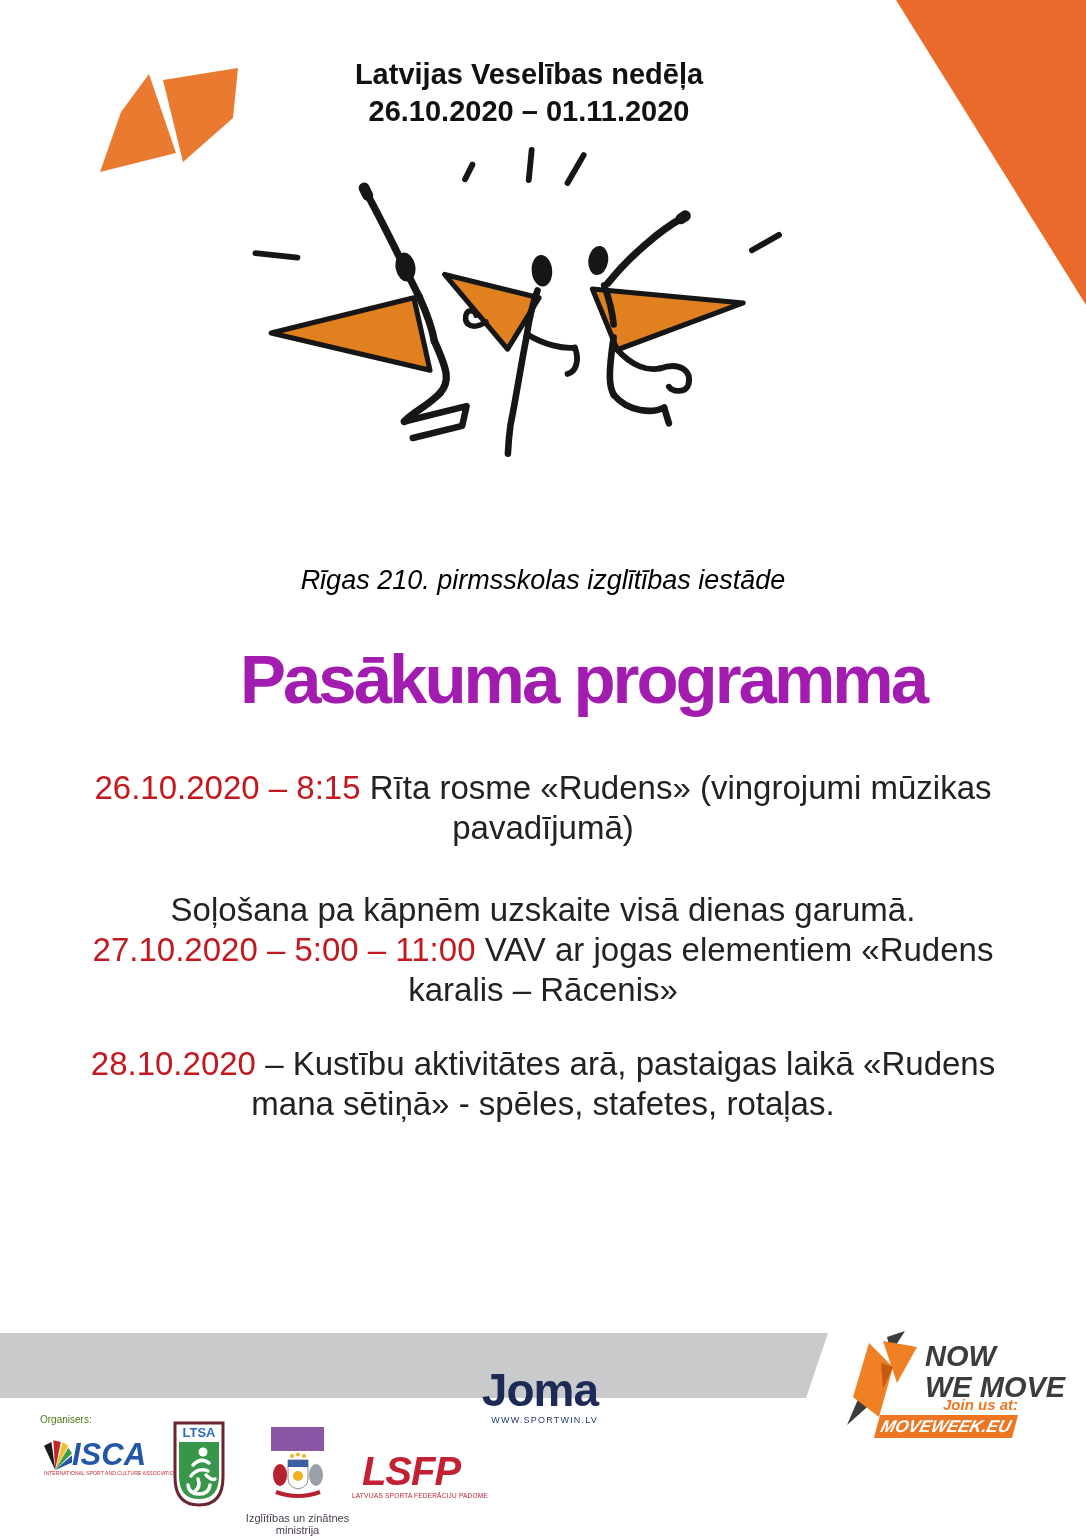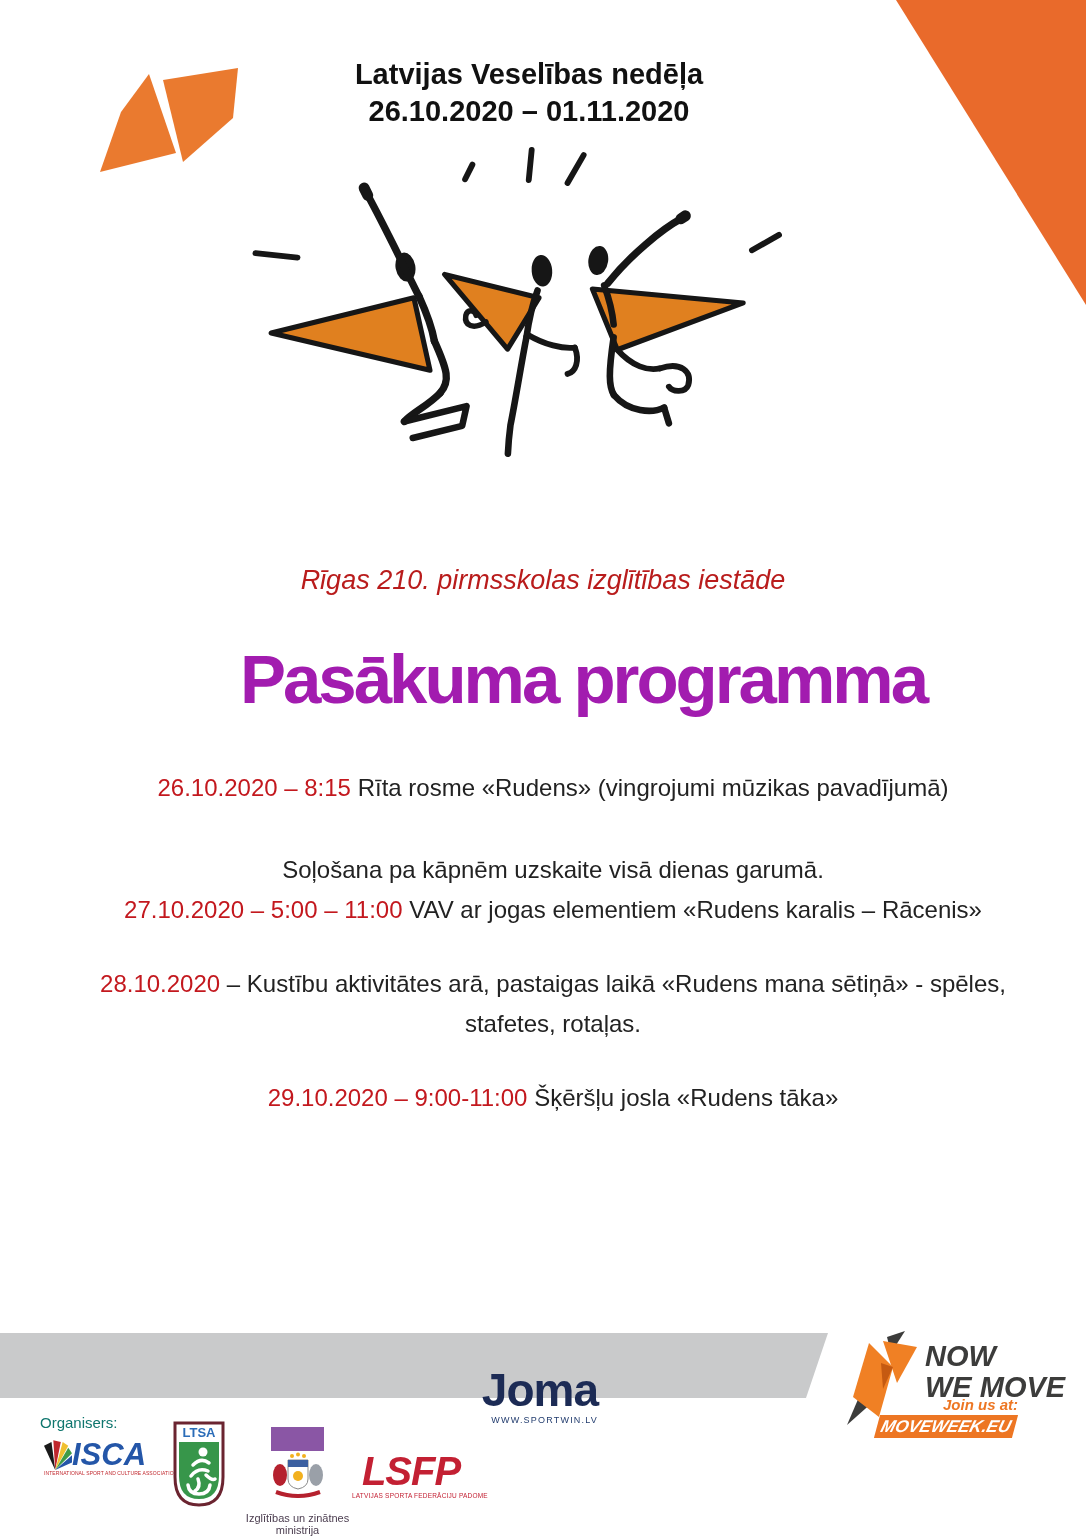--- a/index.html
+++ b/index.html
@@ -20,32 +20,32 @@
   .header-titles{
     position:absolute; top:56px; left:0; width:100%;
     text-align:center; transform:translateX(-14px);
     font-weight:bold; font-size:29px; line-height:37px; color:#111;
   }
   
   .illus{position:absolute; left:228px; top:132px; width:562px; height:332px;}
   
   .institution{
     position:absolute; top:565px; left:0; width:100%;
-    text-align:center; font-style:italic; font-size:27px; color:#b91c1c;
+    text-align:center; font-style:italic; font-size:27px; color:#000000;
   }
   
   .main-title{
     position:absolute; top:640px; left:0; width:100%;
     text-align:center; font-weight:bold; font-size:69px;
     letter-spacing:-3px; color:#a21caf;padding-left:40px;
   }
   
   .program{
-    position:absolute; top:768px; left:83px; width:940px;
-    text-align:center; font-size:24px; line-height:40px; color:#222;
+    position:absolute; top:768px; left:73px; width:940px;
+    text-align:center; font-size:33px; line-height:40px; color:#222;
   }
   .program p{margin:0;}
   .program .gap1{margin-bottom:42px;}
   .program .gap2{margin-bottom:34px;}
   .program .gap3{margin-bottom:36px;}
   .date-red{color:#C3181E;}
   
   .gray-bar{
     position:absolute; top:1333px; left:0; width:828px; height:65px;
     background:#C9CACB;
@@ -64,21 +64,21 @@
   }
   .moveweek-box{
     position:absolute; left:877px; top:1415px; width:138px; height:23px;
     background:#ED7623; transform:skewX(-15deg);
     display:flex; align-items:center; justify-content:center;
   }
   .moveweek-box span{
     color:#fff; font-style:italic; font-weight:bold; font-size:17px; letter-spacing:0px;
   }
   
-  .organisers-label{position:absolute; left:40px; top:1414px; font-size:15px; color:#0f766e;}
+  .organisers-label{position:absolute; left:40px; top:1414px; font-size:10px; color:#4d7c0f;}
   .isca{position:absolute; left:44px; top:1437px; width:130px;}
   .isca-fan{position:absolute; left:0; top:2px; width:28px; height:36px;}
   .isca-name{
     position:absolute; left:28px; top:0px; font-size:31px; font-weight:bold; font-style:italic;
     color:#2456A8; letter-spacing:0px;
   }
   .isca-tag{
     position:absolute; left:0px; top:33px; width:130px; font-size:5px; color:#C0272D;
     white-space:nowrap; letter-spacing:0.1px;
   }
@@ -175,24 +175,20 @@
       </p>
       <div>Soļošana pa kāpnēm uzskaite visā dienas garumā.</div>
     <p></p>
     <p class="gap2">
       <span class="date-red">27.10.2020 – 5:00 – 11:00</span>
       <span>VAV ar jogas elementiem «Rudens karalis – Rācenis»</span>
     </p>
     <p class="gap2">
       <span class="date-red">28.10.2020</span>
       <span>– Kustību aktivitātes arā, pastaigas laikā «Rudens mana sētiņā» - spēles, stafetes, rotaļas.</span>
-    </p>
-    <p class="gap3">
-      <span class="date-red">29.10.2020 – 9:00-11:00</span>
-      <span>Šķēršļu josla «Rudens tāka»</span>
     </p>
   </div>
 
   <div class="gray-bar"></div>
 
   <svg class="nwm-icon" viewBox="0 0 74 94">
     <polygon points="4,94 22,52 31,70" fill="#3C3C3B"></polygon>
     <polygon points="44,6 62,0 48,22" fill="#3C3C3B"></polygon>
     <polygon points="26,12 50,36 36,86 10,66" fill="#F08024"></polygon>
     <polygon points="40,10 74,16 54,52" fill="#F08024"></polygon>

